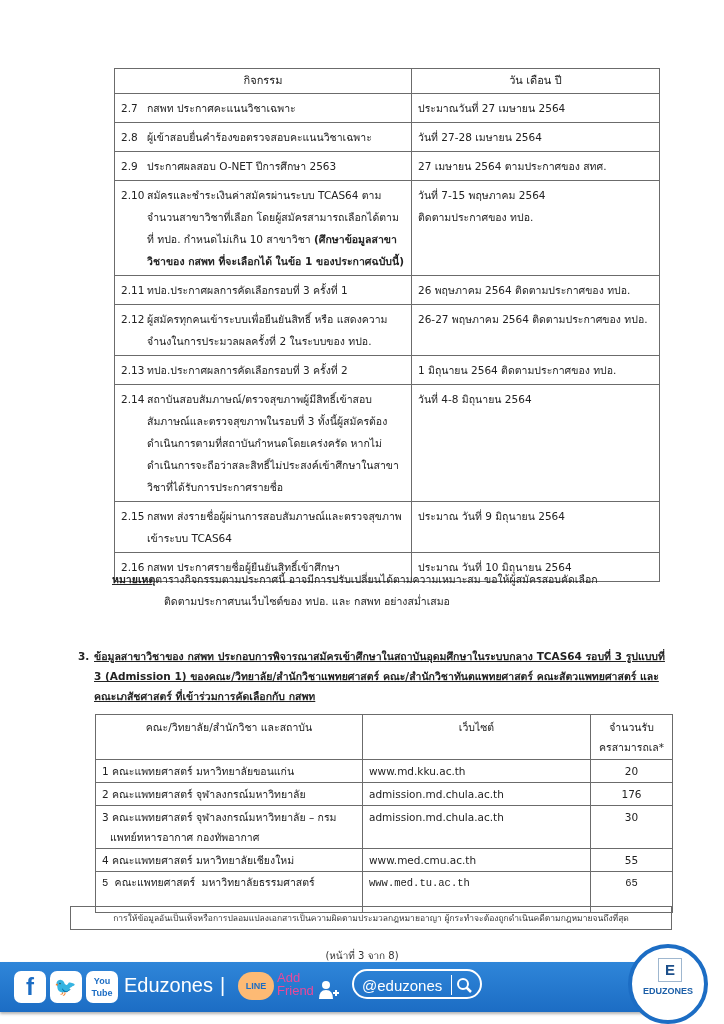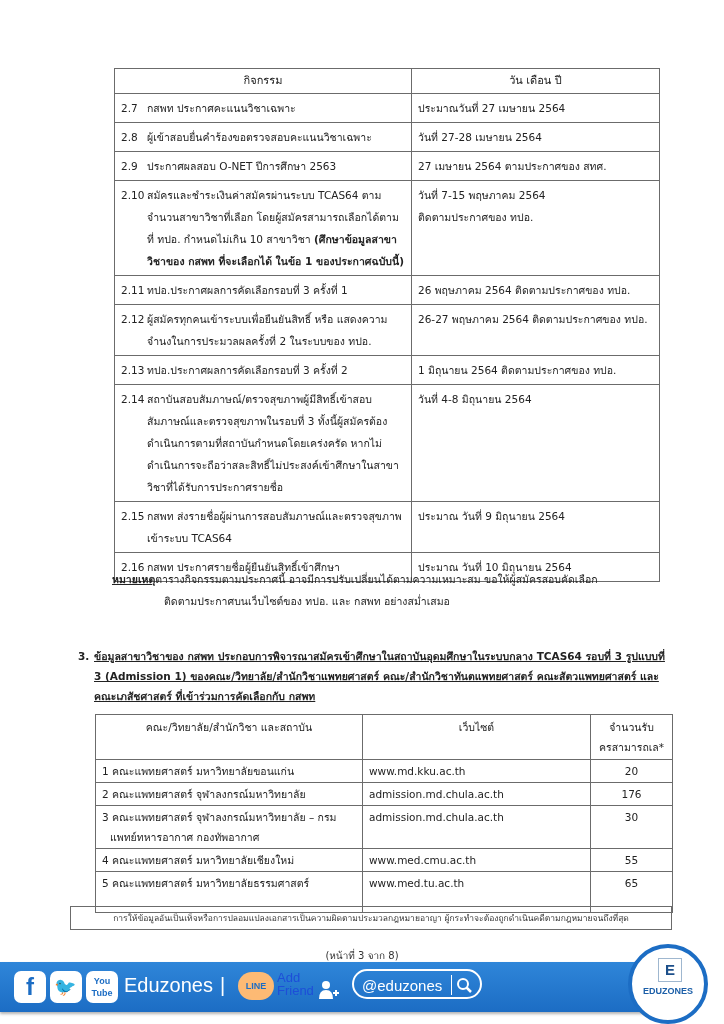--- a/index.html
+++ b/index.html
@@ -34,21 +34,21 @@
   .sec3 .t { margin-left: 16px; text-decoration: underline; }
 
   #faculties { left: 95px; top: 714px; width: 577px; font-size: 10.5px; }
   #faculties col.f1 { width: 267px; }
   #faculties col.f2 { width: 228px; }
   #faculties col.f3 { width: 82px; }
   #faculties th { padding: 2px 6px; line-height: 20px; height: 40px; }
   #faculties th.left { text-align: center; }
   #faculties td { padding: 1px 6px; line-height: 20px; margin-left: 20px; }
   #faculties td.num { text-align: center; }
-  #faculties tr.last td { height: 38px; }
+  #faculties tr.last td { height: 38px; font-family: Liberation Mono, monospace; }
   .fac-name .cont { padding-left: 8px; display: block; }
 
   
   .disclaimer {
     position: absolute; left: 70px; top: 906px; width: 600px; height: 22px;
     border: 1px solid #6b6b6b; font-size: 8.5px; text-align: center; line-height: 22px; color: #333;
   }
   .pageno { position: absolute; left: 0; width: 724px; top: 948px; text-align: center; font-size: 10px; color: #333; }
 
   
@@ -64,21 +64,21 @@
   }
   .sicon.fb { left: 14px; font-size: 24px; }
   .sicon.tw { left: 50px; font-size: 18px; }
   .sicon.yt { left: 86px; font-size: 9px; line-height: 12px; padding-top: 4px; height: 28px; }
   .brand { position: absolute; left: 124px; top: 974px; color: #fff; font-size: 20px; font-family: "Liberation Sans", sans-serif; }
   .sep { position: absolute; left: 220px; top: 974px; color: #fff; font-size: 20px; font-family: "Liberation Sans", sans-serif; }
   .line-icon {
     position: absolute; left: 238px; top: 972px; width: 36px; height: 28px; background: #fdba74; border-radius: 14px;
     color: #1c6dc4; font-size: 9px; font-weight: bold; text-align: center; line-height: 28px; font-family: "Liberation Sans", sans-serif;
   }
-  .addfriend { position: absolute; left: 277px; top: 971px; color: #1d4ed8; font-size: 13px; line-height: 13px; font-family: "Liberation Sans", sans-serif; }
+  .addfriend { position: absolute; left: 277px; top: 971px; color: #ec4899; font-size: 13px; line-height: 13px; font-family: "Liberation Sans", sans-serif; }
   .user-add { position: absolute; left: 318px; top: 980px; color: #fff; font-size: 18px; }
   .search-pill {
     position: absolute; left: 352px; top: 969px; width: 124px; height: 30px; border: 2px solid #fff; border-radius: 18px;
     color: #fff; font-size: 15px; line-height: 30px; font-family: "Liberation Sans", sans-serif; padding-left: 8px; box-sizing: border-box; width: 130px;
   }
   .search-pill .div { position: absolute; right: 28px; top: 4px; width: 1px; height: 20px; background: #fff; }
   .search-pill .mag { position: absolute; right: 8px; top: 0; font-size: 16px; }
   .logo-circle {
     position: absolute; left: 628px; top: 944px; width: 80px; height: 80px; border-radius: 50%;
     background: #fff; border: 4px solid #1c6dc4; box-sizing: border-box; text-align: center;

